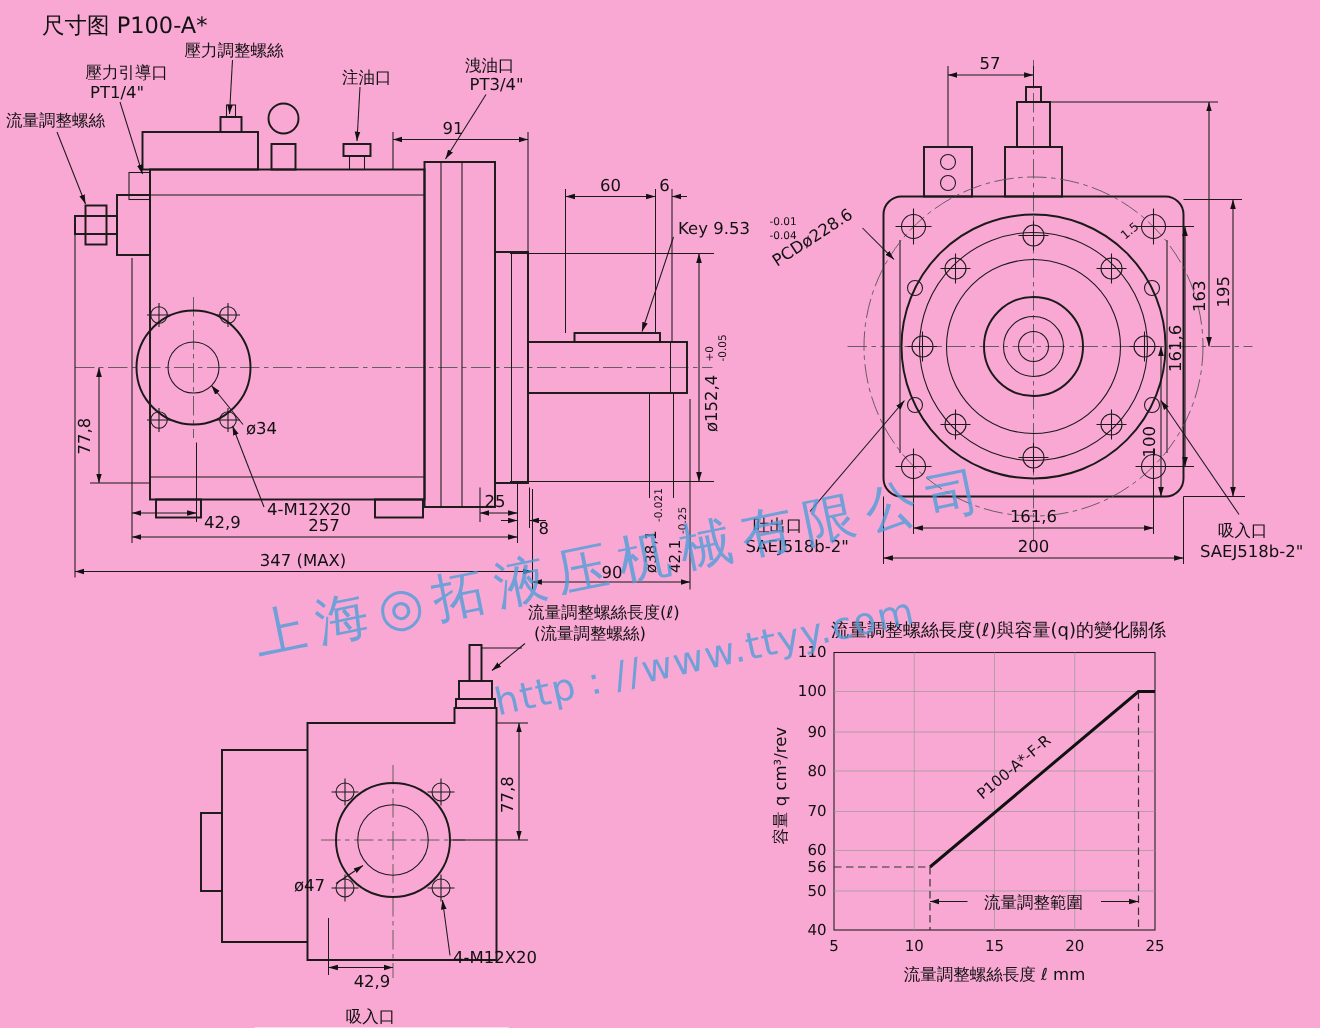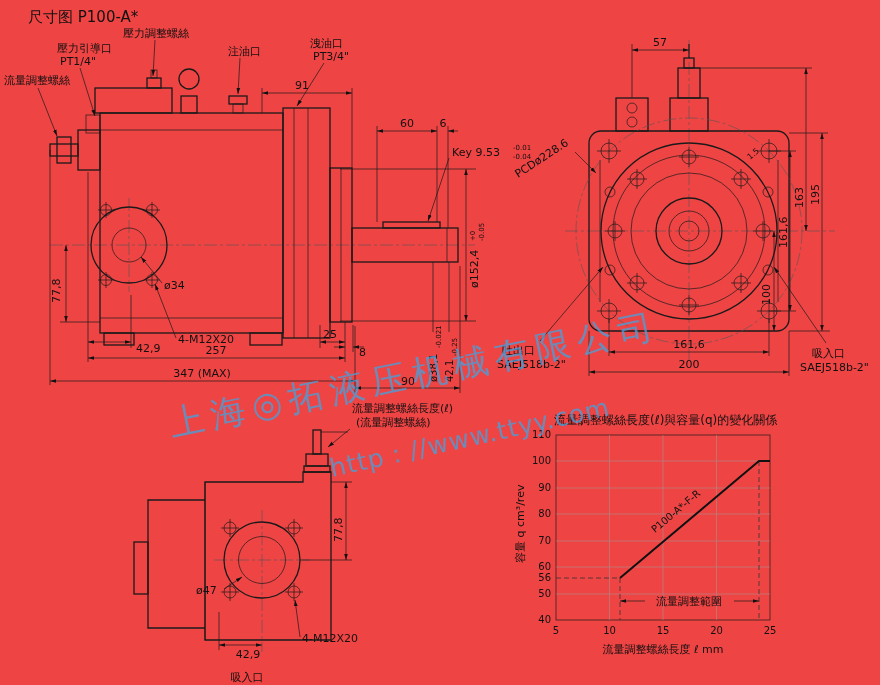--- a/index.html
+++ b/index.html
@@ -1,16 +1,16 @@
 <!DOCTYPE html>
 <html><head>
 <meta charset="utf-8">
 <style>
   html,body{margin:0;padding:0;background:#ffffff;}
-  #page{position:relative;width:880px;height:685px;background:#ef4444;overflow:hidden;
+  #page{position:relative;width:880px;height:685px;background:#f9a8d4;overflow:hidden;
         font-family:"DejaVu Sans","Liberation Sans",sans-serif;}
   svg{position:absolute;left:0;top:0;}
   svg text{fill:#111;font-family:"DejaVu Sans","Liberation Sans",sans-serif;}
   .obj{fill:none;stroke:#1a1a1a;stroke-width:1.3;}
   .thin{fill:none;stroke:#1a1a1a;stroke-width:0.7;}
   .dim{fill:none;stroke:#1a1a1a;stroke-width:0.7;}
   .cl{fill:none;stroke:#555;stroke-width:0.6;stroke-dasharray:13 3 3 3;}
   .dash{fill:none;stroke:#333;stroke-width:0.8;stroke-dasharray:5 3;}
   .grid{fill:none;stroke:#9a9a9a;stroke-width:0.5;}
   .t15{font-size:15px;}

